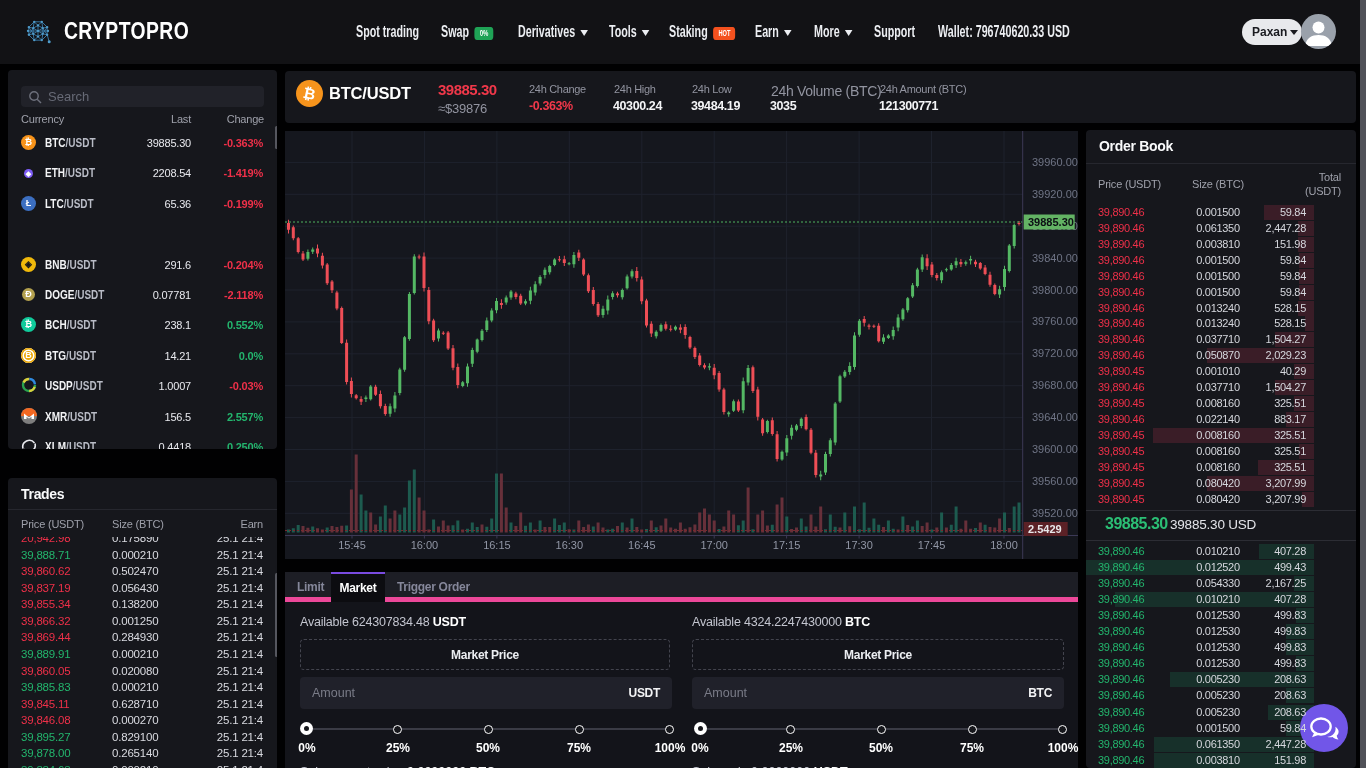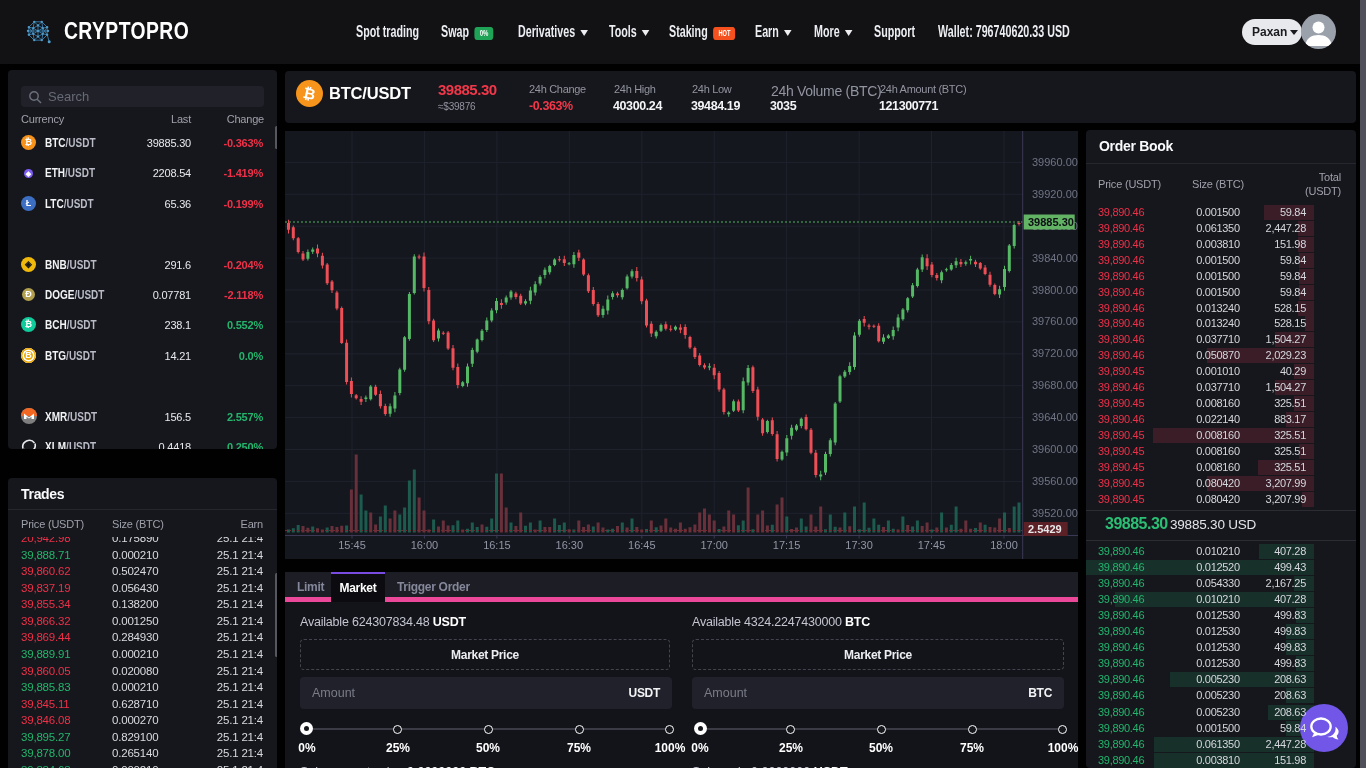--- a/index.html
+++ b/index.html
@@ -152,20 +152,30 @@
         <span class="sym">BCH<i>/USDT</i></span>
         <span class="last">238.1</span>
         <span class="chg grn">0.552%</span>
       </div>
 <div class="mrow" style="top:271px">
         <span class="ico" style="background:#eba809;box-shadow:inset 0 0 0 1.5px #eba809, inset 0 0 0 3px #fff">B</span>
         <span class="sym">BTG<i>/USDT</i></span>
         <span class="last">14.21</span>
         <span class="chg grn">0.0%</span>
       </div>
+<div class="mrow" style="top:301px">
+        <svg class="abs" style="left:13px;top:6px" width="16" height="16" viewBox="0 0 16 16">
+<circle cx="8" cy="8" r="6" fill="none" stroke="#2aa34f" stroke-width="2.4" stroke-dasharray="22 16"></circle>
+<circle cx="8" cy="8" r="6" fill="none" stroke="#d8d23e" stroke-width="2.4" stroke-dasharray="7 12" stroke-dashoffset="-21"></circle>
+<circle cx="8" cy="8" r="6" fill="none" stroke="#2f8ae0" stroke-width="2.4" stroke-dasharray="8 30" stroke-dashoffset="-28"></circle>
+        </svg>
+        <span class="sym">USDP<i>/USDT</i></span>
+        <span class="last">1.0007</span>
+        <span class="chg red">-0.03%</span>
+      </div>
 <div class="mrow" style="top:332px">
         <svg class="abs" style="left:13px;top:6px" width="16" height="16" viewBox="0 0 16 16">
 <circle cx="8" cy="8" r="8" fill="#7e7e7e"></circle>
 <path d="M0 8a8 8 0 0 1 16 0z" fill="#f26822"></path>
 <path d="M3 11V5.5l5 4 5-4V11h-2.5V8.7L8 10.6 5.5 8.7V11z" fill="#fff"></path>
         </svg>
         <span class="sym">XMR<i>/USDT</i></span>
         <span class="last">156.5</span>
         <span class="chg grn">2.557%</span>
       </div>
@@ -272,21 +282,21 @@
       </div>
 <div class="sbar" style="left:267px;top:95px;height:84px"></div>
 </div>
 <div id="ticker" class="panel">
 <span class="abs" style="left:11px;top:9px"><svg width="27" height="27" viewBox="0 0 27 27">
 <circle cx="13.5" cy="13.5" r="13.5" fill="#f7941c"></circle>
 <text x="13.5" y="19" text-anchor="middle" font-size="15" font-weight="bold" fill="#fff" transform="rotate(12 13.5 13.5)">₿</text>
         </svg></span>
 <span class="abs" style="left:44px;top:13px;color:#fff;font-size:16.5px;font-weight:bold;letter-spacing:-.2px">BTC/USDT</span>
 <span class="abs" style="left:153px;top:10px;color:#f1384a;font-size:15px;font-weight:bold;letter-spacing:-.5px">39885.30</span>
-<span class="abs" style="left:153px;top:30px;color:#9294a0;font-size:10px;letter-spacing:-.2px">≈$39876</span>
+<span class="abs" style="left:153px;top:30px;color:#9294a0;font-size:13px;letter-spacing:-.2px">≈$39876</span>
 <span class="abs" style="left:244px;top:12px;color:#9294a0;font-size:11px;letter-spacing:-.3px">24h Change</span>
 <span class="abs" style="left:244px;top:28px;color:#f1384a;font-size:12.5px;font-weight:bold;letter-spacing:-.4px">-0.363%</span>
 <span class="abs" style="left:329px;top:12px;color:#9294a0;font-size:11px;letter-spacing:-.3px">24h High</span>
 <span class="abs" style="left:328px;top:28px;color:#f4f5f7;font-size:12.5px;font-weight:bold;letter-spacing:-.4px">40300.24</span>
 <span class="abs" style="left:407px;top:12px;color:#9294a0;font-size:11px;letter-spacing:-.3px">24h Low</span>
 <span class="abs" style="left:406px;top:28px;color:#f4f5f7;font-size:12.5px;font-weight:bold;letter-spacing:-.4px">39484.19</span>
 <span class="abs" style="left:486px;top:12px;color:#9294a0;font-size:14px;letter-spacing:-.3px">24h Volume (BTC)</span>
 <span class="abs" style="left:485px;top:28px;color:#f4f5f7;font-size:12.5px;font-weight:bold;letter-spacing:-.4px">3035</span>
 <span class="abs" style="left:595px;top:12px;color:#9294a0;font-size:11px;letter-spacing:-.3px">24h Amount (BTC)</span>
 <span class="abs" style="left:594px;top:28px;color:#f4f5f7;font-size:12.5px;font-weight:bold;letter-spacing:-.4px">121300771</span>

